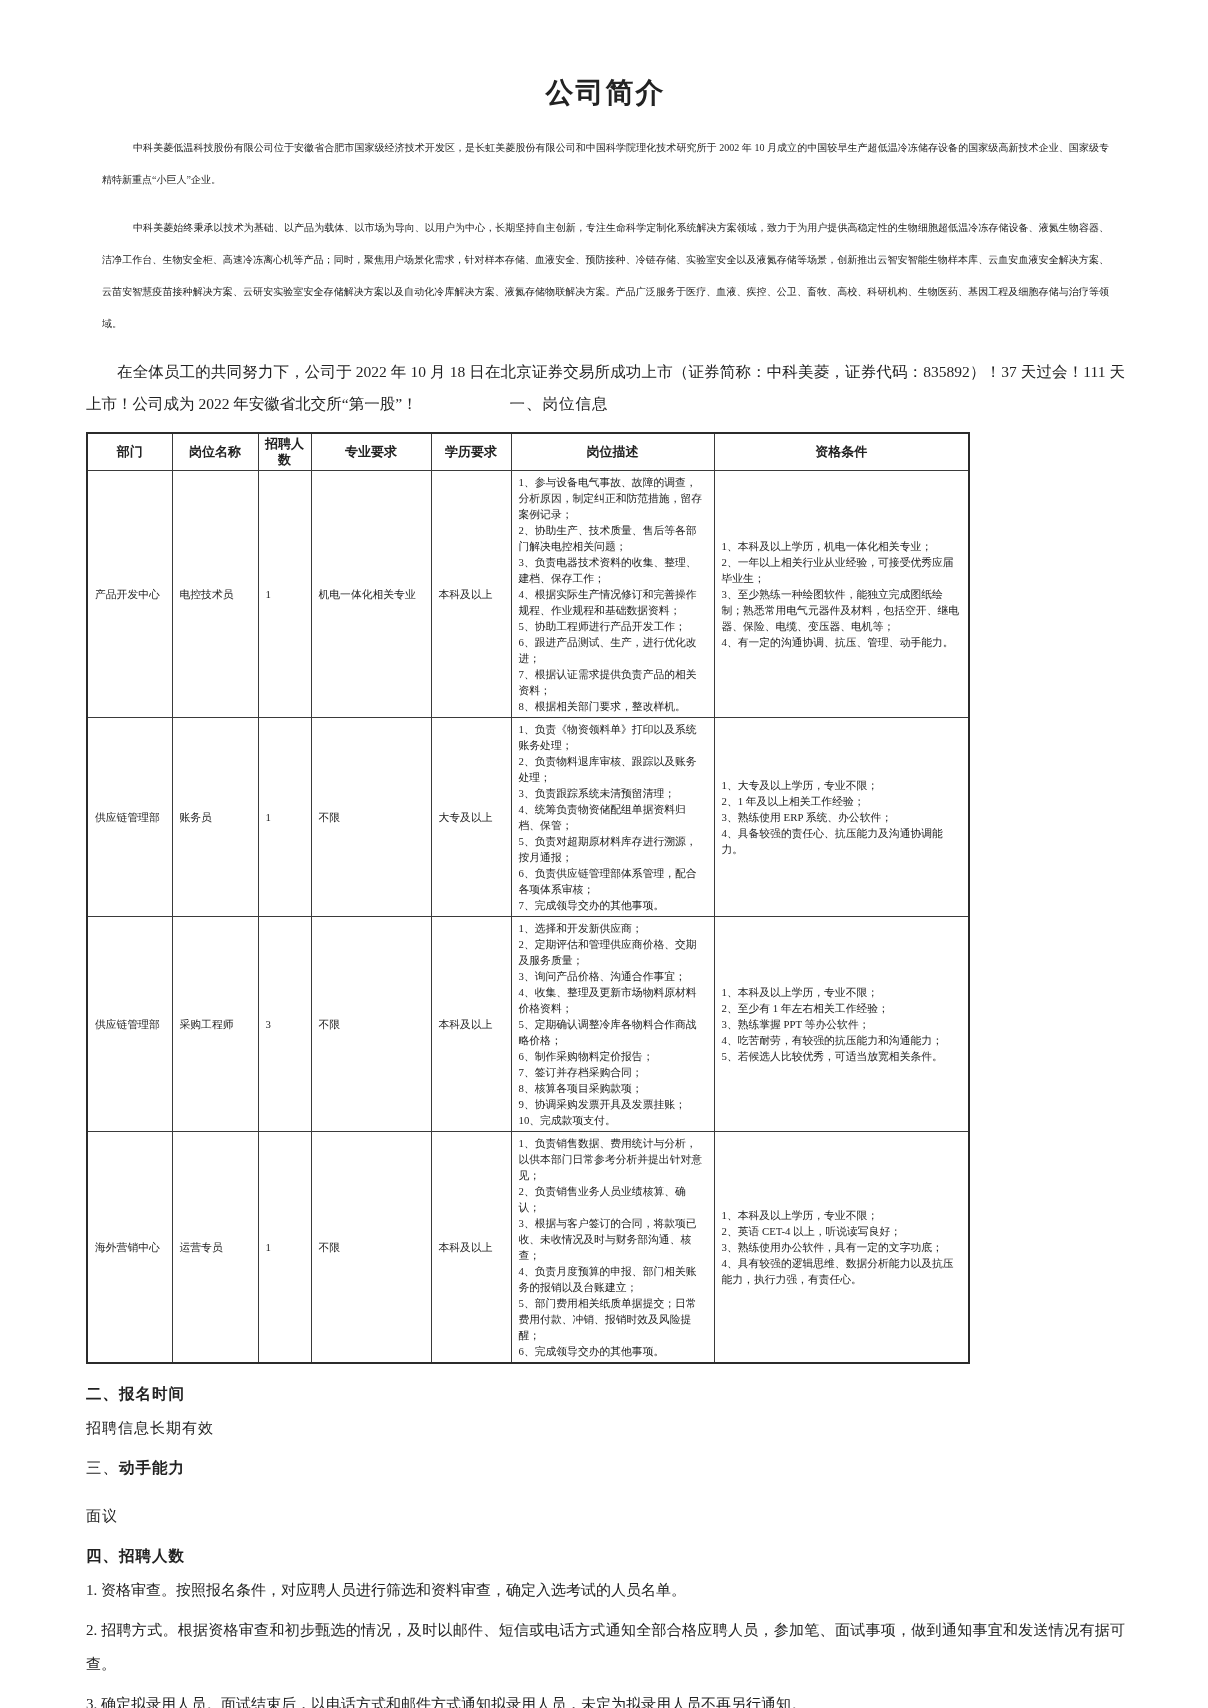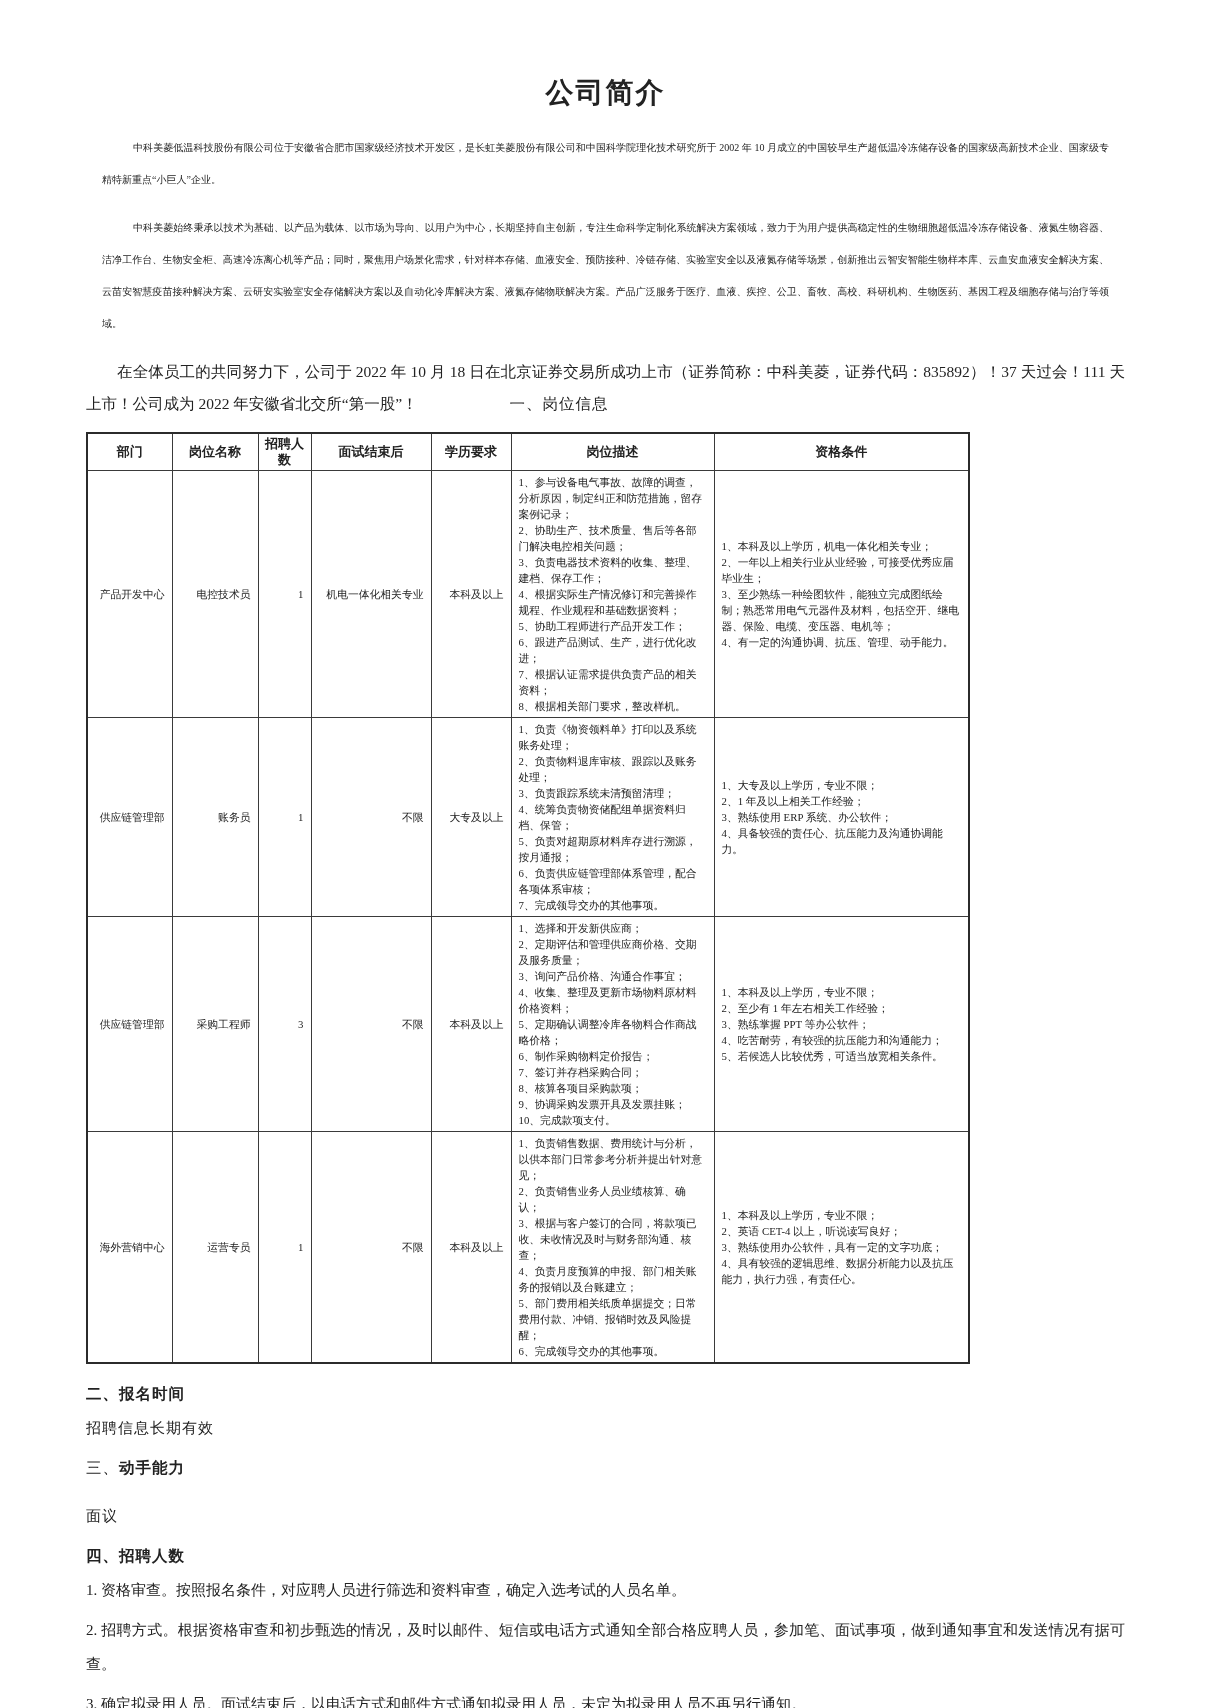--- a/index.html
+++ b/index.html
@@ -26,21 +26,21 @@
     margin-top:12px;border:2px solid #2b2b2b;
   }
   table.jobs th,table.jobs td{
     border:1px solid #3a3a3a;font-size:10.8px;line-height:16px;
     padding:3px 7px;word-break:break-all;
   }
   table.jobs th{
     font-weight:bold;text-align:center;height:26px;font-size:13px;
     vertical-align:middle;padding:2px;
   }
-  td.c-center{text-align:right;vertical-align:middle;margin-top:32px;}
+  td.c-center{text-align:left;vertical-align:middle;margin-top:32px;}
   td.c-desc{text-align:left;vertical-align:top;white-space:pre-line;}
   td.c-qual{text-align:left;vertical-align:middle;white-space:pre-line;}
   .sec-heading{font-size:15.5px;font-weight:bold;margin:20px 0 0 0;letter-spacing:1px;}
   .sec-body{font-size:15px;margin:14px 0 0 0;letter-spacing:1px;}
   .sec3-gap{margin-top:28px;}
   .sec-heading .prefix{font-weight:normal;}
   .proc-item{font-size:15px;line-height:34px;margin:6px 0 0 0;text-align:justify;}
 </style>
 </head>
 <body>
@@ -62,21 +62,21 @@
       <col style="width:120px">
         <col style="width:80px">
         <col style="width:203px">
         <col style="width:255px">
     </colgroup>
     <thead>
       <tr>
         <th>部门</th>
         <th>岗位名称</th>
         <th>招聘人数</th>
-        <th>面试结束后</th>
+        <th>专业要求</th>
         <th>学历要求</th>
         <th>岗位描述</th>
         <th>资格条件</th>
       </tr>
     </thead>
     <tbody>
       <tr style="height:237px">
         <td class="c-center">产品开发中心</td>
         <td class="c-center">电控技术员</td>
         <td class="c-center">1</td>

